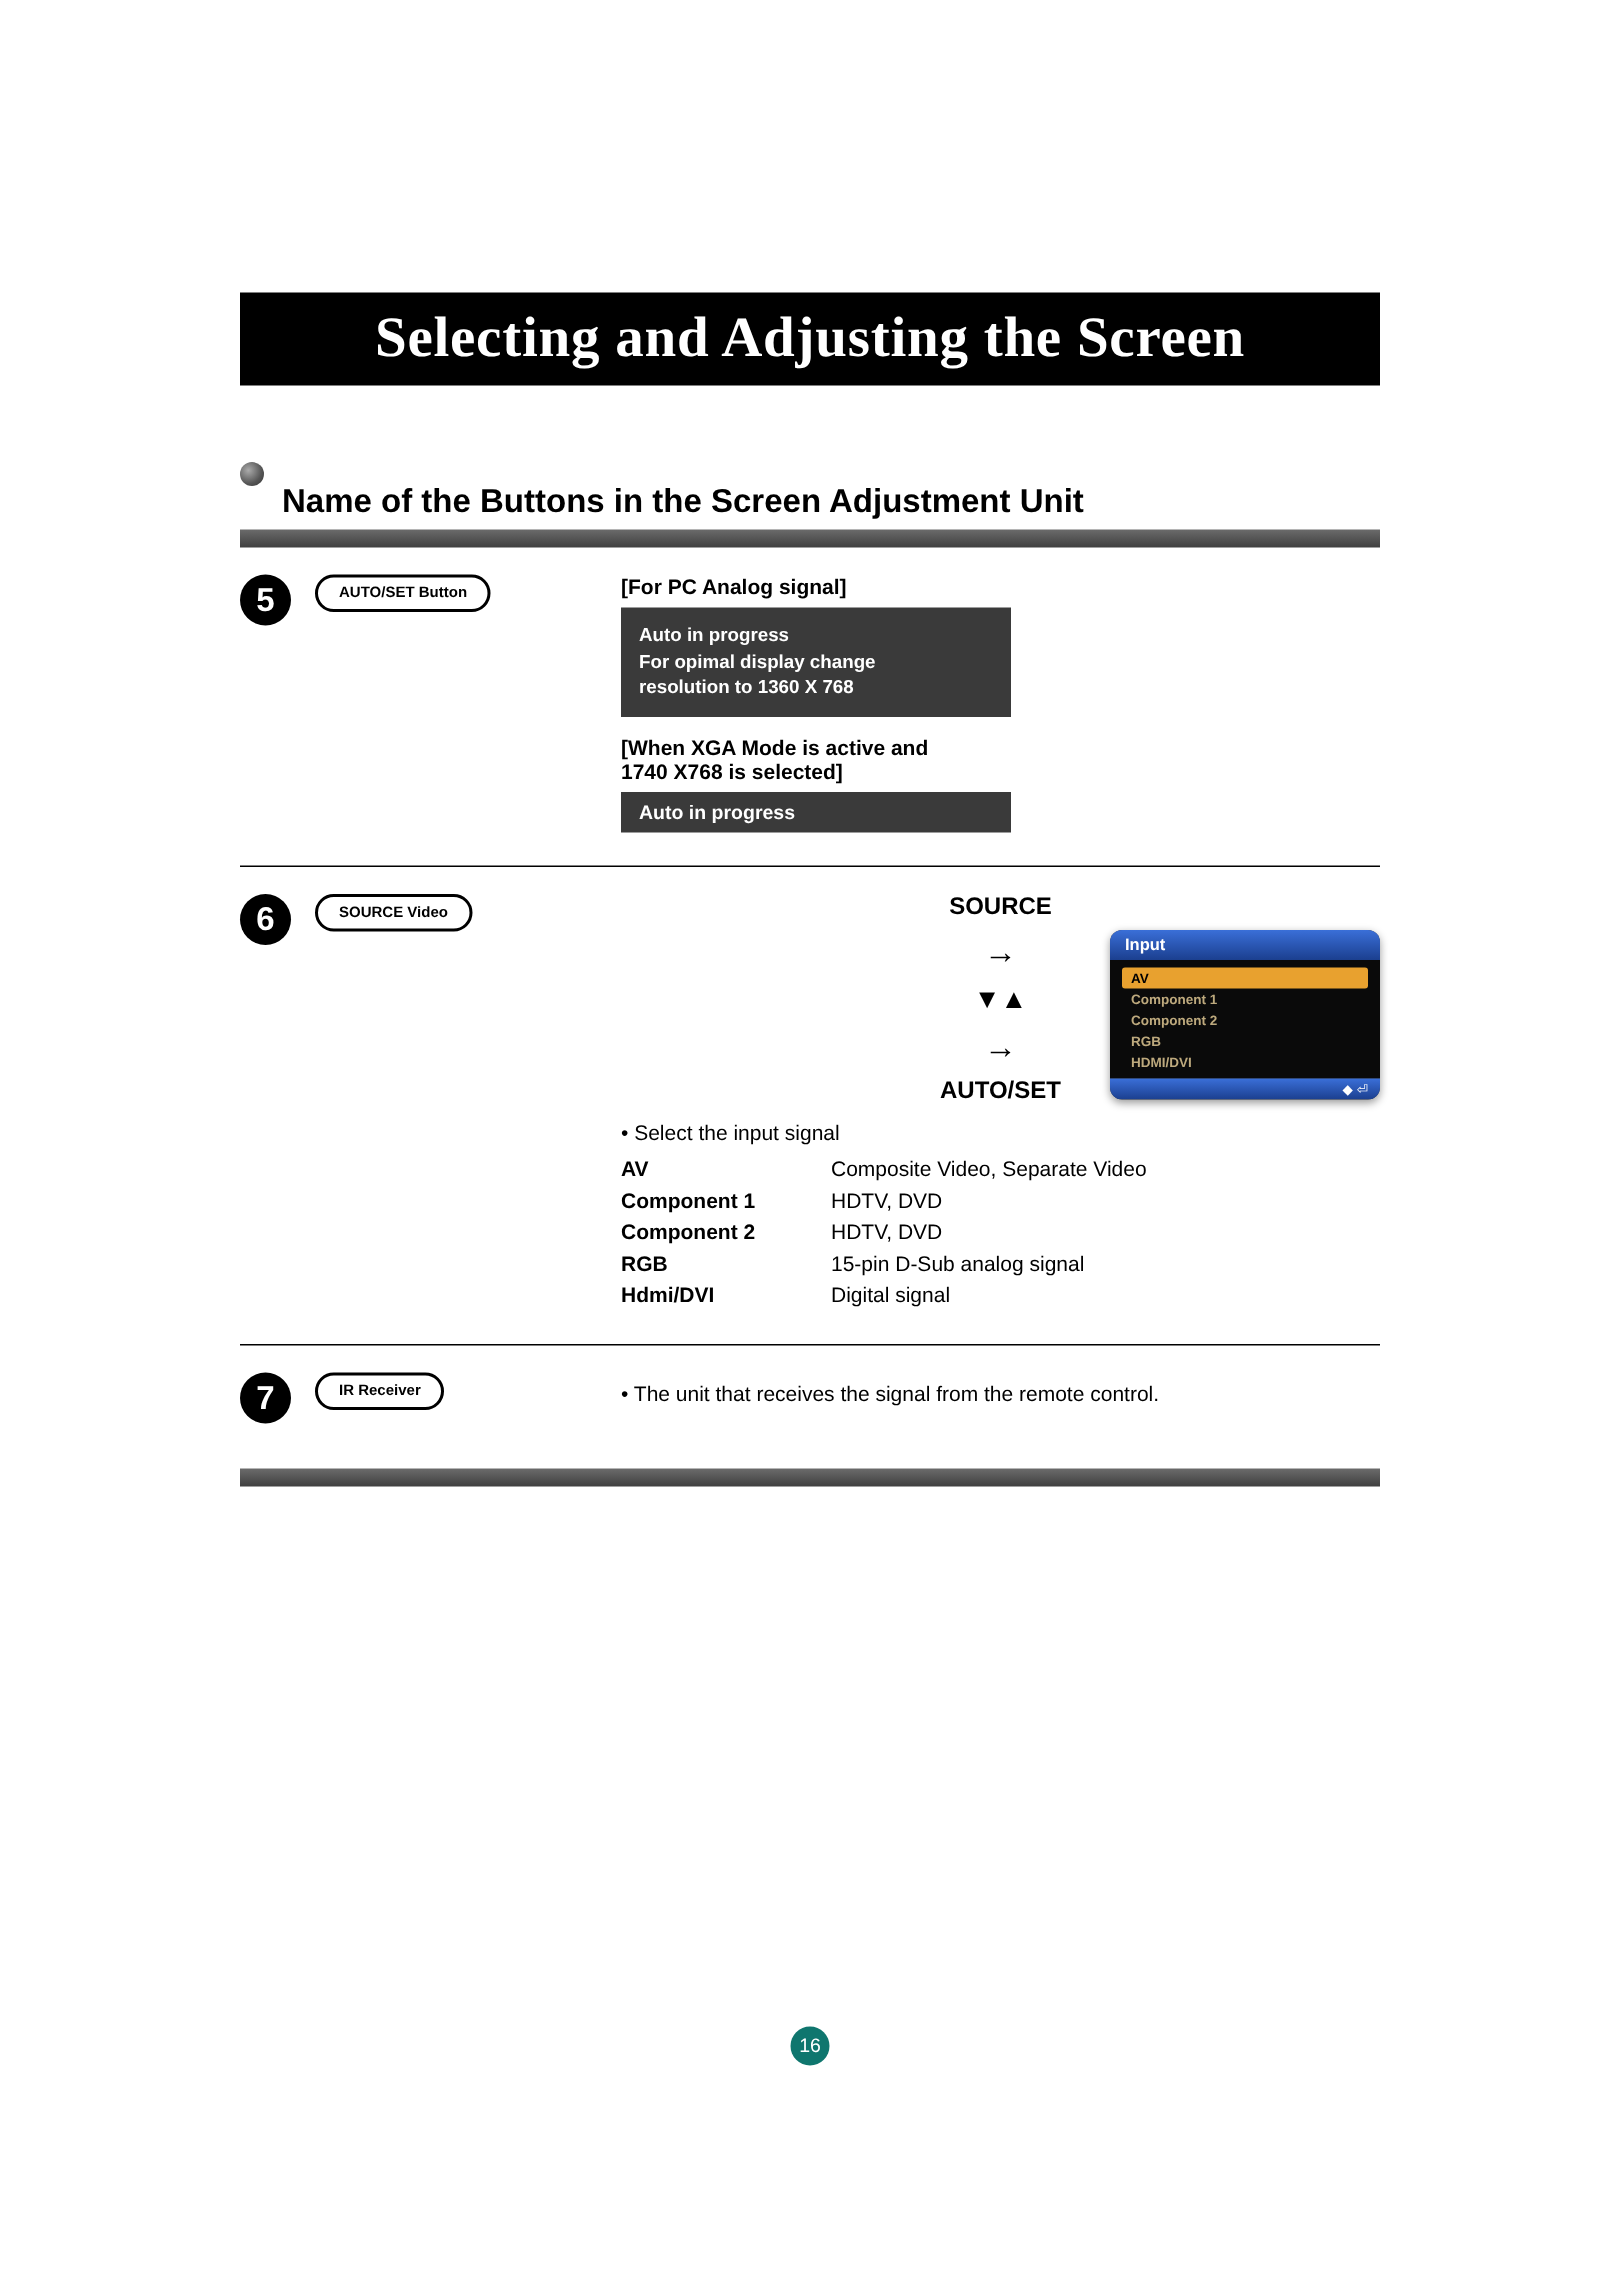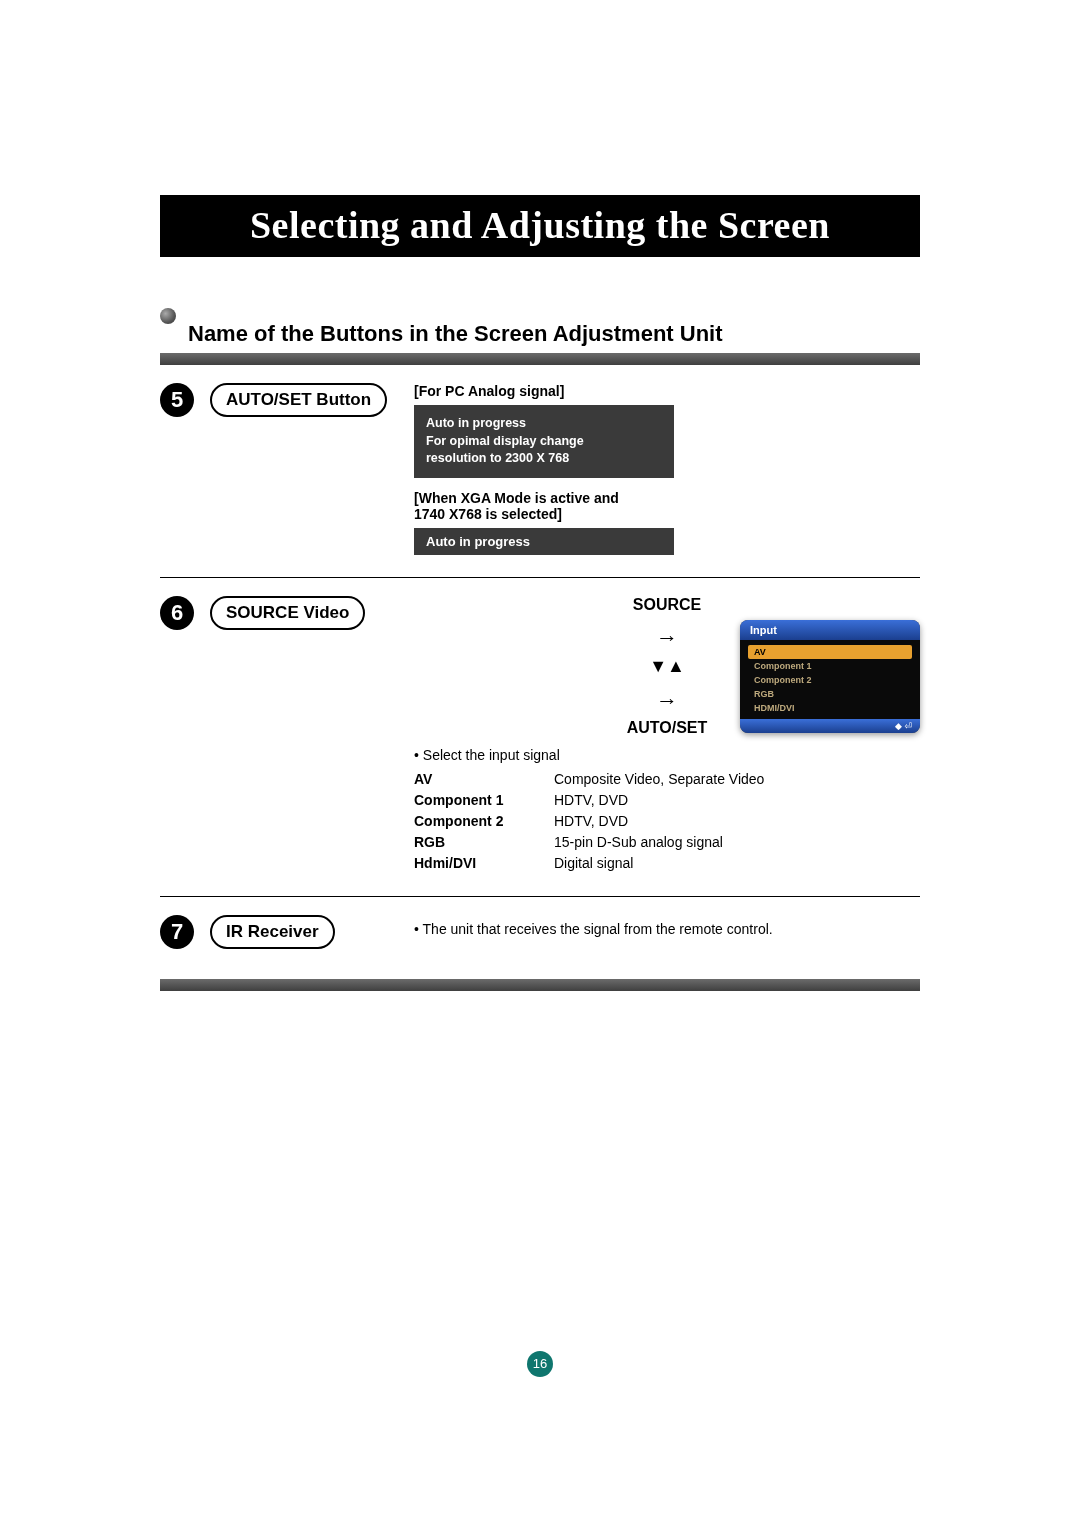--- a/index.html
+++ b/index.html
@@ -72,21 +72,21 @@
     justify-content: center;
   }
   .label-col {
     width: 165px;
     flex-shrink: 0;
   }
   .pill {
     border: 2px solid #000;
     border-radius: 18px;
     padding: 5px 14px;
-    font-size: 17px;
+    font-size: 10px;
     font-weight: bold;
     text-align: center;
     display: inline-block;
     white-space: nowrap;
   }
   .content-col {
     flex: 1;
     font-size: 14px;
     margin-left: 39px;
   }
@@ -222,21 +222,21 @@
       <div class="circle-num">5</div>
     </div>
     <div class="label-col">
       <div class="pill">AUTO/SET Button</div>
     </div>
     <div class="content-col">
       <div class="bracket-label">[For PC Analog signal]</div>
       <div class="osd-dark">
         <div>Auto in progress</div>
         <div>For opimal display change</div>
-        <div>resolution to 2300 X 768</div>
+        <div>resolution to 1360 X 768</div>
       </div>
       <div class="bracket-label" style="margin-bottom:0">[When XGA Mode is active and</div>
       <div class="bracket-label">1740 X768 is selected]</div>
       <div class="osd-dark-slim">Auto in progress</div>
     </div>
   </div>
 
   <div class="section source-wrap">
     <div class="num-col">
       <div class="circle-num">6</div>

